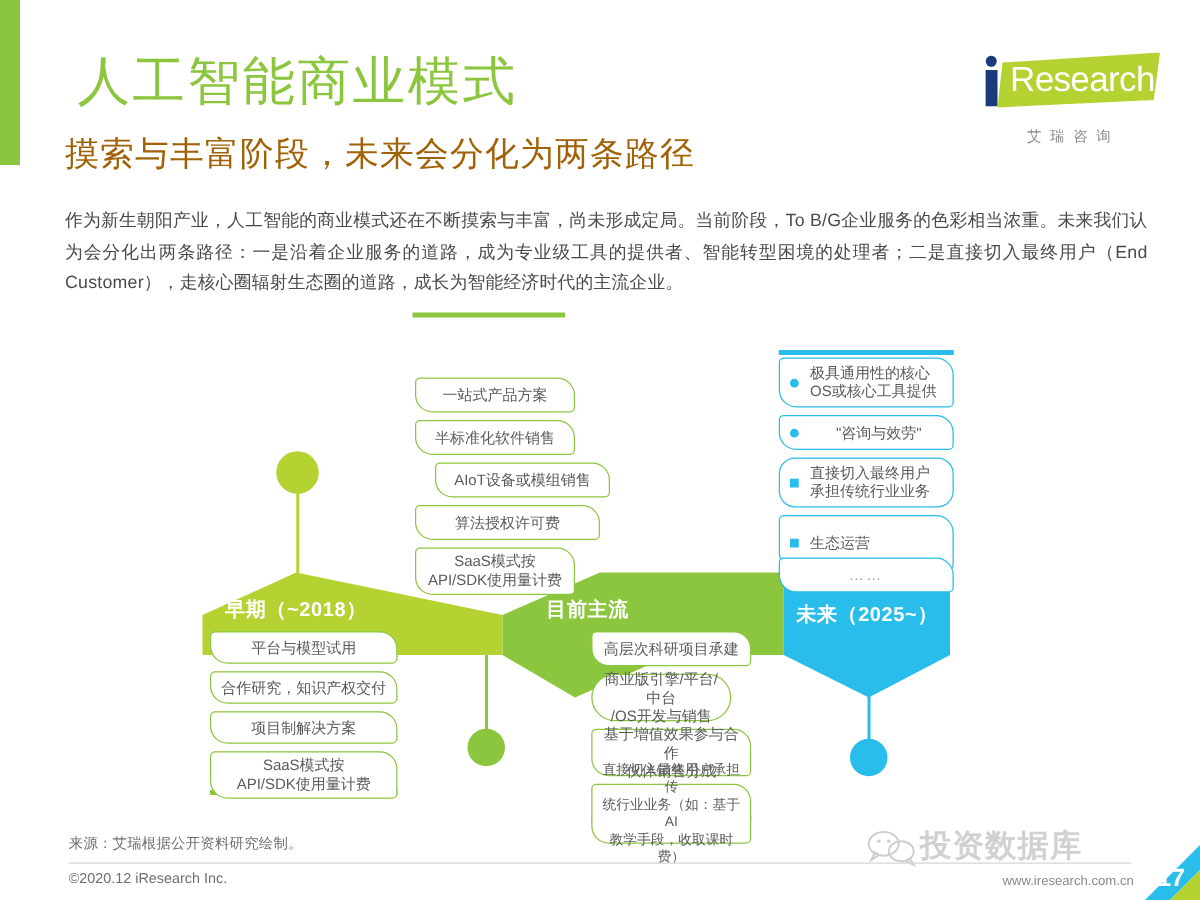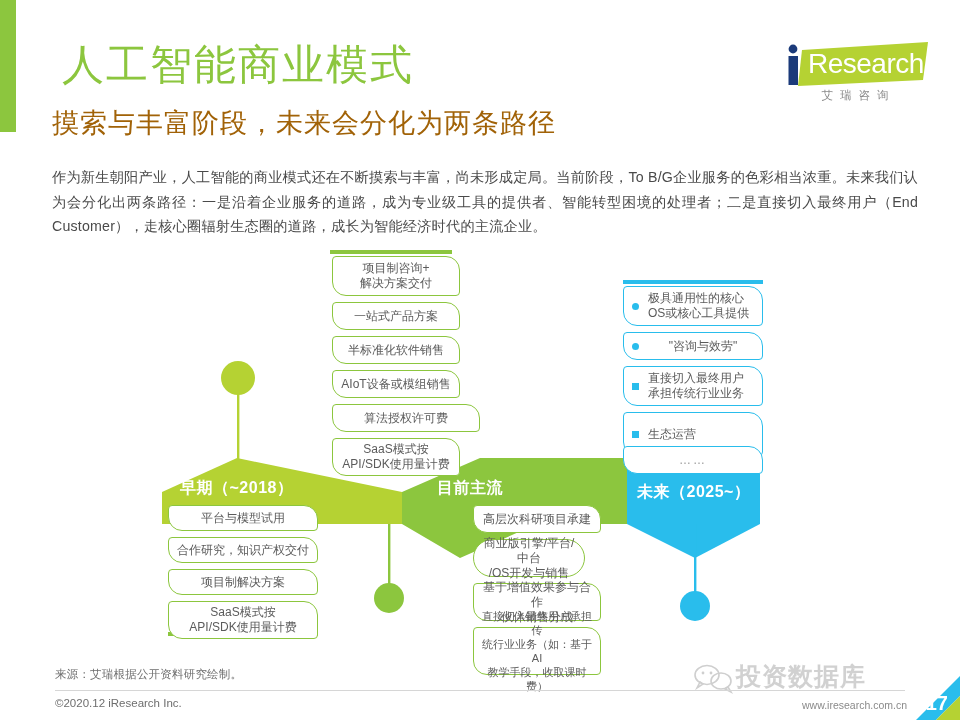--- a/index.html
+++ b/index.html
@@ -29,21 +29,21 @@
   .intro{
     position:absolute;left:52px;top:165px;width:866px;
     font-size:14.2px;color:#4a4a4a;line-height:24.5px;letter-spacing:0.2px;
     text-align:justify;
   }
 
   
   .logo{position:absolute;right:30px;top:42px;width:150px;height:72px;}
   .logo .mark{position:relative;width:150px;height:46px;}
   .logo .tagline{
-    margin-top:0;text-align:center;font-size:11.5px;color:#8a8a8a;letter-spacing:7px;
+    margin-top:14px;text-align:center;font-size:11.5px;color:#8a8a8a;letter-spacing:7px;
     padding-left:7px;
   }
 
   
   #diagram{position:absolute;left:0;top:228px;width:960px;height:430px;}
 
   .chart-title{
     position:absolute;left:404px;top:5px;
     font-size:15.5px;font-weight:bold;color:#3c3c3c;letter-spacing:0.5px;
     white-space:nowrap;
@@ -159,33 +159,27 @@
 
     <div class="banner-label" style="left:180px;top:250px;">早期（~2018）</div>
     <div class="banner-label" style="left:437px;top:250px;">目前主流</div>
     <div class="banner-label" style="left:637px;top:254px;">未来（2025~）</div>
 
     <div class="ubar green" style="left:330px;top:22px;width:122px;"></div>
     <div class="ubar cyan" style="left:623px;top:52px;width:140px;"></div>
     <div class="ubar green" style="left:168px;top:404px;width:150px;"></div>
     <div class="ubar green" style="left:473px;top:425px;width:128px;"></div>
 
-    <div class="fbox" style="left:332px;top:28px;width:128px;height:40px;">
-      <span>
-        <span>项目制咨询+</span><br>
-        <span>解决方案交付</span>
-      </span>
-    </div>
     <div class="fbox" style="left:332px;top:74px;width:128px;height:28px;">
       <span>一站式产品方案</span>
     </div>
     <div class="fbox" style="left:332px;top:108px;width:128px;height:28px;">
       <span>半标准化软件销售</span>
     </div>
-    <div class="fbox" style="left:332px;top:142px;width:128px;height:28px;">
+    <div class="fbox" style="left:348px;top:142px;width:140px;height:28px;">
       <span>AIoT设备或模组销售</span>
     </div>
     <div class="fbox" style="left:332px;top:176px;width:148px;height:28px;">
       <span>算法授权许可费</span>
     </div>
     <div class="fbox" style="left:332px;top:210px;width:128px;height:38px;">
       <span>
         <span>SaaS模式按</span><br>
         <span>API/SDK使用量计费</span>
       </span>
@@ -195,21 +189,21 @@
       <span class="bdot"></span>
       <span class="btxt">
         <span>极具通用性的核心</span><br>
         <span>OS或核心工具提供</span>
       </span>
     </div>
     <div class="fbox cyan bullet" style="left:623px;top:104px;width:140px;height:28px;">
       <span class="bdot"></span>
       <span class="btxt" style="text-align:center;">"咨询与效劳"</span>
     </div>
-    <div class="fbox cyan bullet" style="left:623px;top:138px;width:140px;height:40px;">
+    <div class="fbox cyan bullet" style="left:623px;top:138px;width:140px;height:40px;border-radius:13px;">
       <span class="bsq"></span>
       <span class="btxt">
         <span>直接切入最终用户</span><br>
         <span>承担传统行业业务</span>
       </span>
     </div>
     <div class="fbox cyan bullet" style="left:623px;top:184px;width:140px;height:44px;">
       <span class="bsq"></span>
       <span class="btxt">生态运营</span>
     </div>

